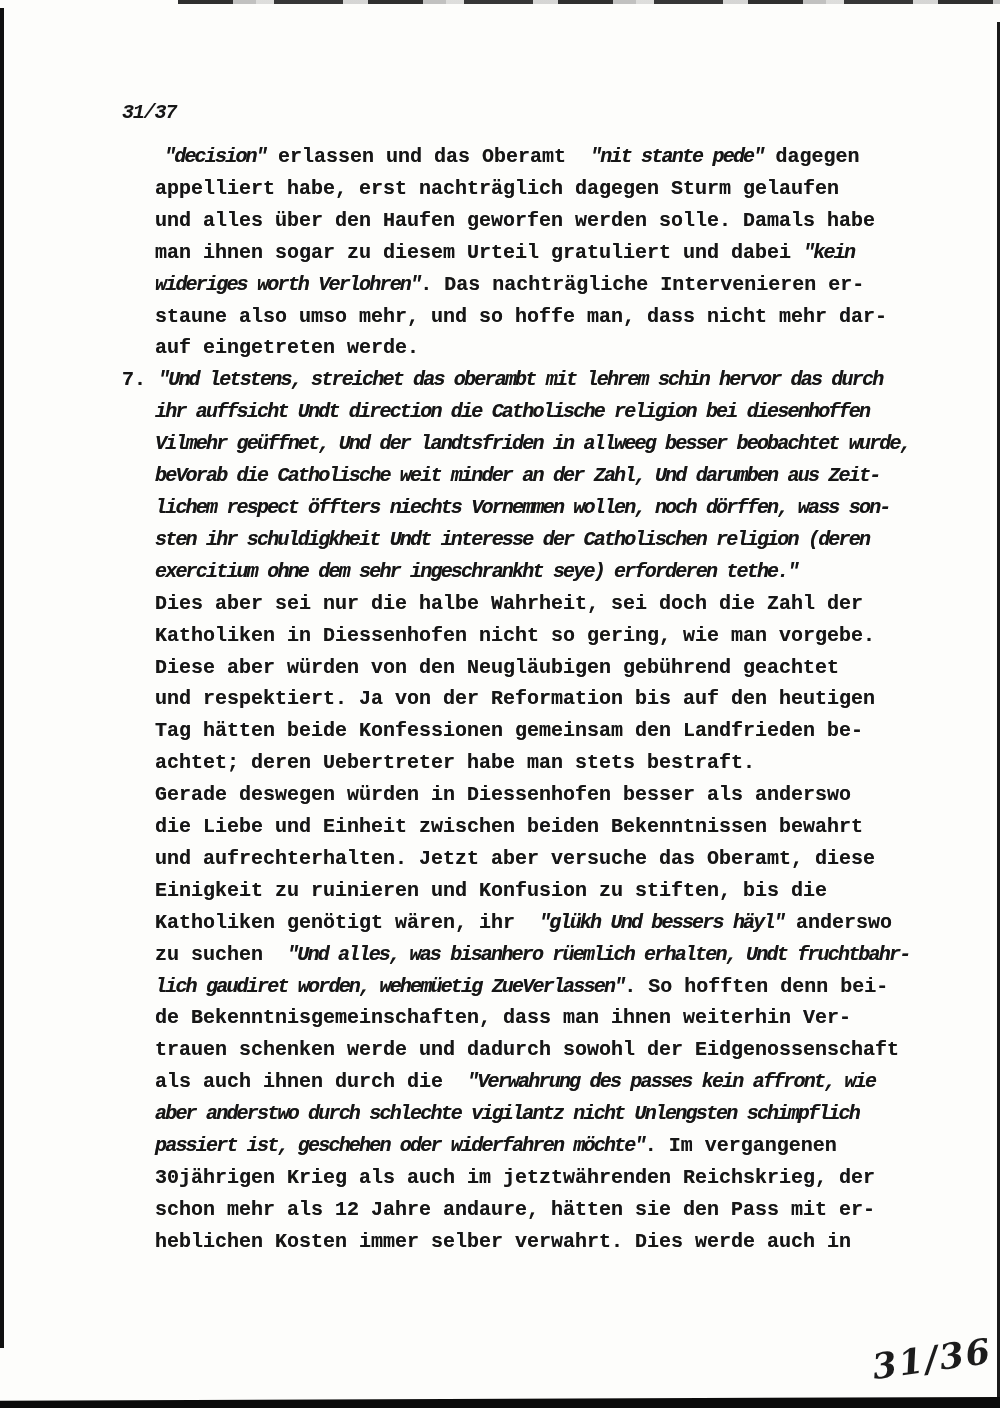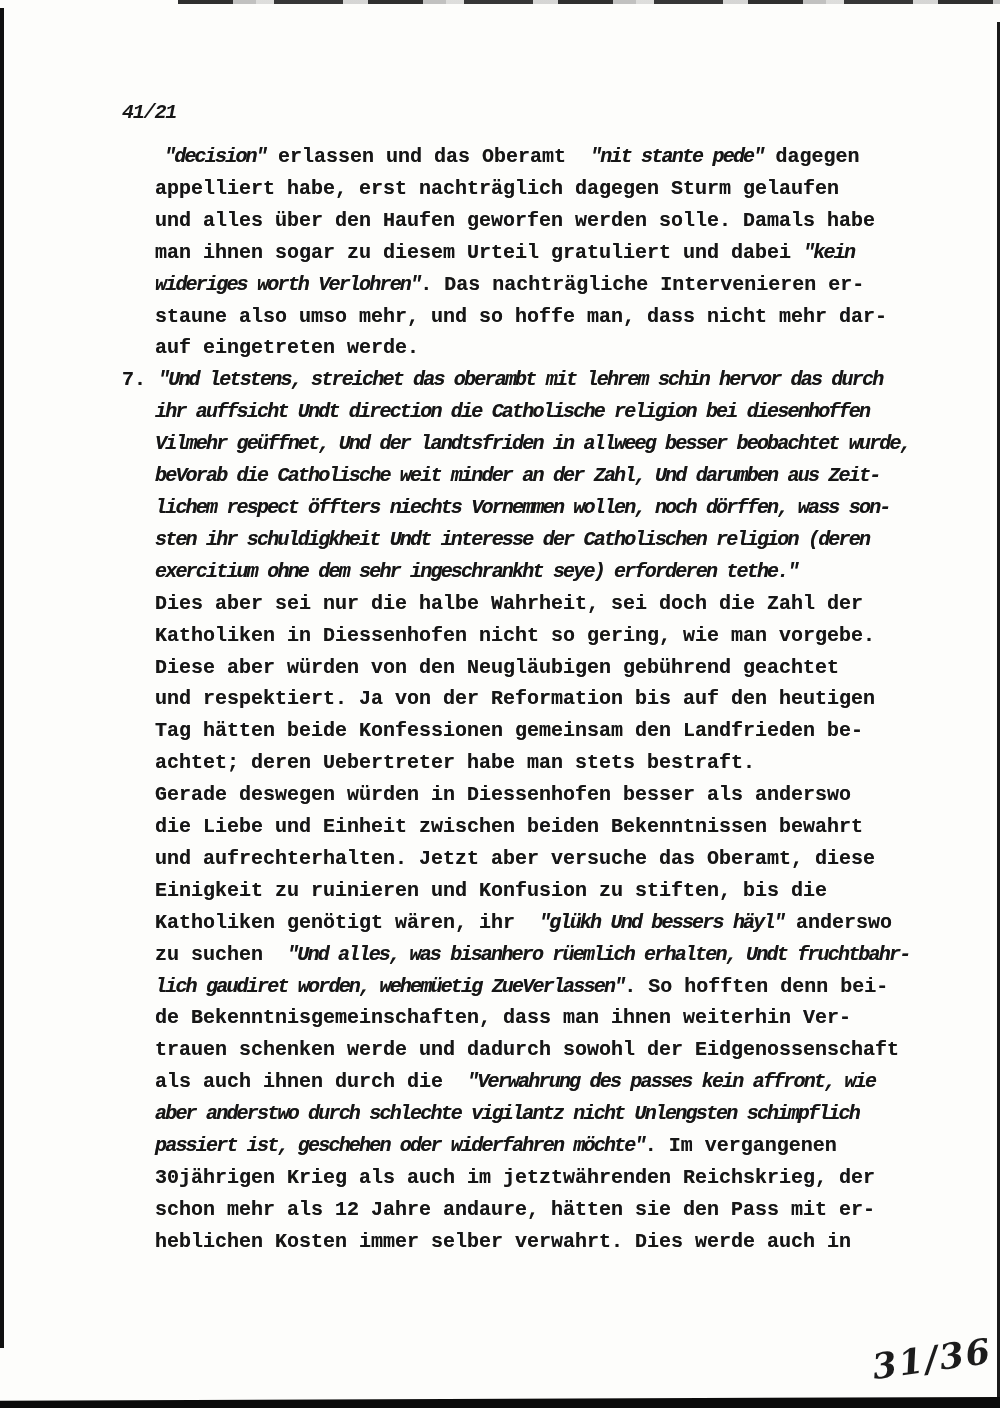--- a/index.html
+++ b/index.html
@@ -88,18 +88,18 @@
 </style>
 </head>
 <body>
 
 <div class="page">
   <div class="edge-top"></div>
   <div class="edge-left"></div>
   <div class="edge-right"></div>
   <div class="edge-bottom"></div>
 
-  <div class="page-num">41/21</div>
+  <div class="page-num">31/37</div>
 
   <div class="content"><div class="line indent"><span class="it">"decision"</span><span class="rm"> erlassen und das Oberamt  </span><span class="it">"nit stante pede"</span><span class="rm"> dagegen</span></div><div class="line"><span class="rm">appelliert habe, erst nachträglich dagegen Sturm gelaufen</span></div><div class="line"><span class="rm">und alles über den Haufen geworfen werden solle. Damals habe</span></div><div class="line"><span class="rm">man ihnen sogar zu diesem Urteil gratuliert und dabei </span><span class="it">"kein</span></div><div class="line"><span class="it">wideriges worth Verlohren"</span><span class="rm">. Das nachträgliche Intervenieren er-</span></div><div class="line"><span class="rm">staune also umso mehr, und so hoffe man, dass nicht mehr dar-</span></div><div class="line"><span class="rm">auf eingetreten werde.</span></div><div class="line item"><span class="rm">7. </span><span class="it">"Und letstens, streichet das oberambt mit lehrem schin hervor das durch</span></div><div class="line"><span class="it">ihr auffsicht Undt direction die Catholische religion bei diesenhoffen</span></div><div class="line"><span class="it">Vilmehr geüffnet, Und der landtsfriden in allweeg besser beobachtet wurde,</span></div><div class="line"><span class="it">beVorab die Catholische weit minder an der Zahl, Und darumben aus Zeit-</span></div><div class="line"><span class="it">lichem respect öffters niechts Vornemmen wollen, noch dörffen, wass son-</span></div><div class="line"><span class="it">sten ihr schuldigkheit Undt interesse der Catholischen religion (deren</span></div><div class="line"><span class="it">exercitium ohne dem sehr ingeschrankht seye) erforderen tethe."</span></div><div class="line"><span class="rm">Dies aber sei nur die halbe Wahrheit, sei doch die Zahl der</span></div><div class="line"><span class="rm">Katholiken in Diessenhofen nicht so gering, wie man vorgebe.</span></div><div class="line"><span class="rm">Diese aber würden von den Neugläubigen gebührend geachtet</span></div><div class="line"><span class="rm">und respektiert. Ja von der Reformation bis auf den heutigen</span></div><div class="line"><span class="rm">Tag hätten beide Konfessionen gemeinsam den Landfrieden be-</span></div><div class="line"><span class="rm">achtet; deren Uebertreter habe man stets bestraft.</span></div><div class="line"><span class="rm">Gerade deswegen würden in Diessenhofen besser als anderswo</span></div><div class="line"><span class="rm">die Liebe und Einheit zwischen beiden Bekenntnissen bewahrt</span></div><div class="line"><span class="rm">und aufrechterhalten. Jetzt aber versuche das Oberamt, diese</span></div><div class="line"><span class="rm">Einigkeit zu ruinieren und Konfusion zu stiften, bis die</span></div><div class="line"><span class="rm">Katholiken genötigt wären, ihr  </span><span class="it">"glükh Und bessers häyl"</span><span class="rm"> anderswo</span></div><div class="line"><span class="rm">zu suchen  </span><span class="it">"Und alles, was bisanhero rüemlich erhalten, Undt fruchtbahr-</span></div><div class="line"><span class="it">lich gaudiret worden, wehemüetig ZueVerlassen"</span><span class="rm">. So hofften denn bei-</span></div><div class="line"><span class="rm">de Bekenntnisgemeinschaften, dass man ihnen weiterhin Ver-</span></div><div class="line"><span class="rm">trauen schenken werde und dadurch sowohl der Eidgenossenschaft</span></div><div class="line"><span class="rm">als auch ihnen durch die  </span><span class="it">"Verwahrung des passes kein affront, wie</span></div><div class="line"><span class="it">aber anderstwo durch schlechte vigilantz nicht Unlengsten schimpflich</span></div><div class="line"><span class="it">passiert ist, geschehen oder widerfahren möchte"</span><span class="rm">. Im vergangenen</span></div><div class="line"><span class="rm">30jährigen Krieg als auch im jetztwährenden Reichskrieg, der</span></div><div class="line"><span class="rm">schon mehr als 12 Jahre andaure, hätten sie den Pass mit er-</span></div><div class="line"><span class="rm">heblichen Kosten immer selber verwahrt. Dies werde auch in</span></div></div>
 
   <div class="handwritten">31/36</div>
 </div>
 
 </body></html>

